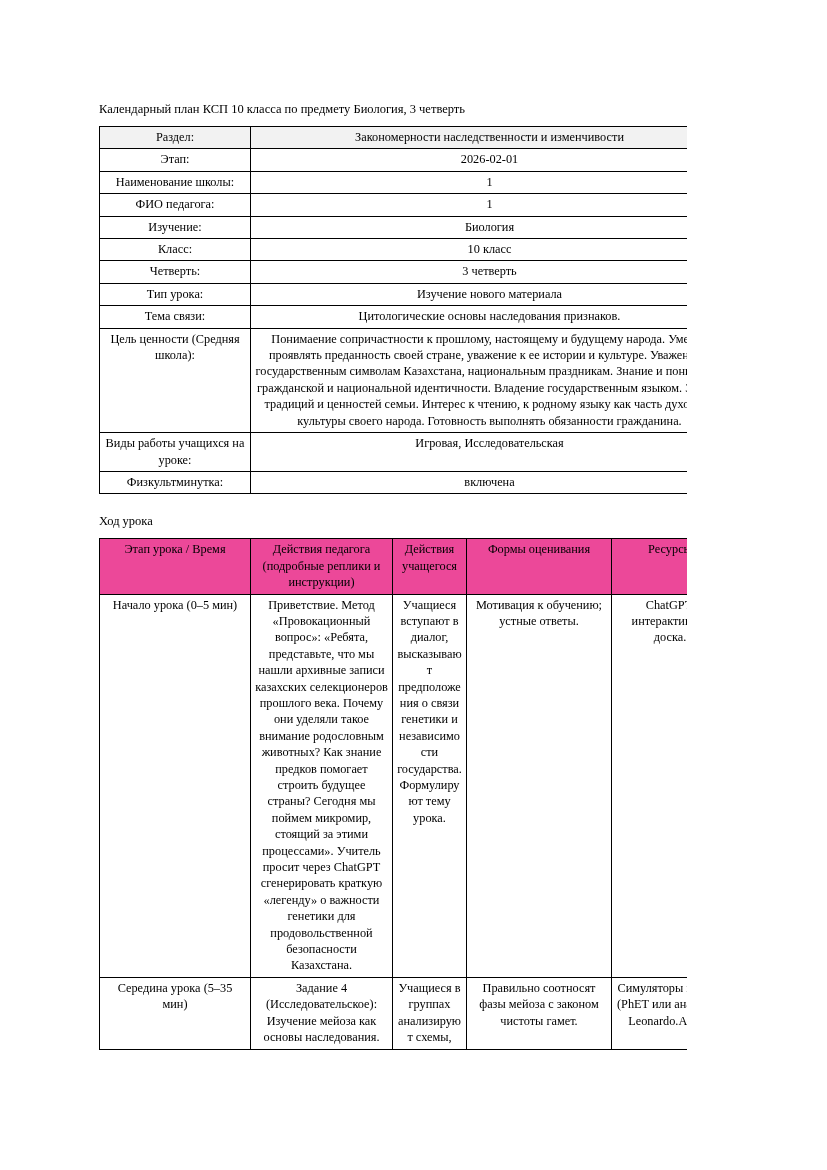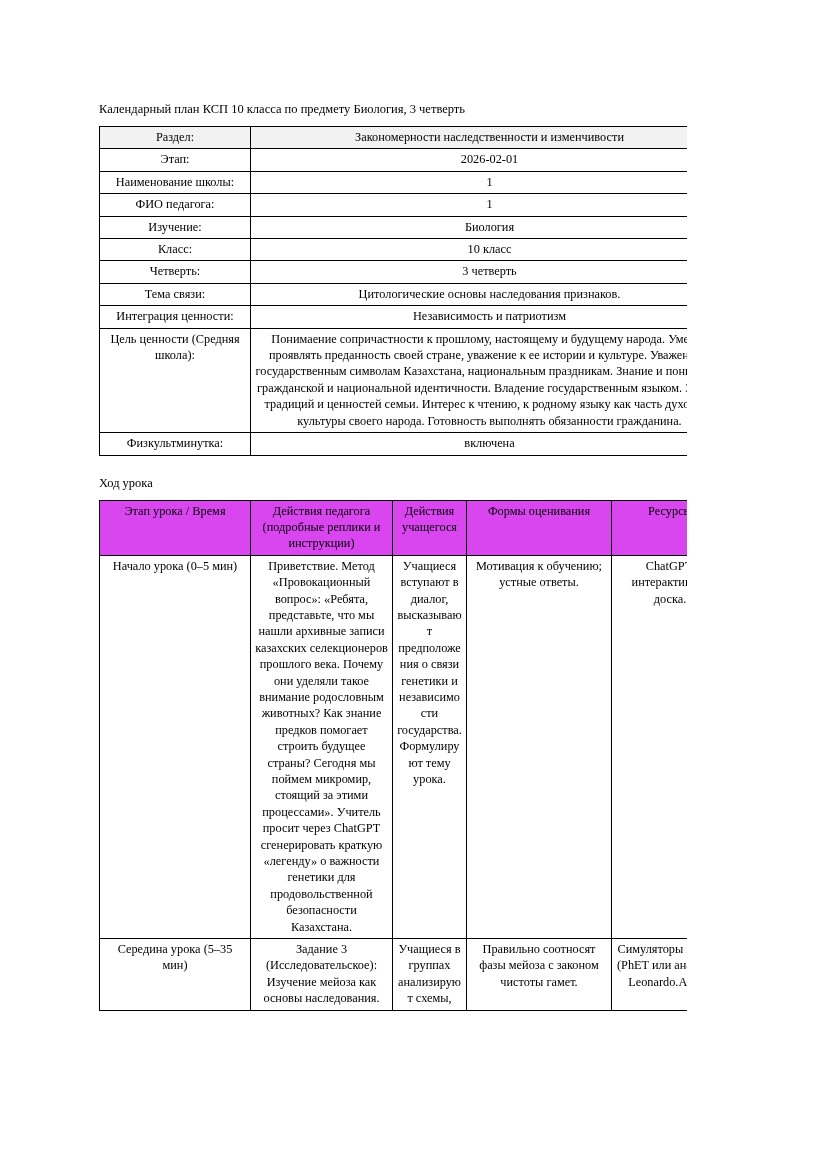--- a/index.html
+++ b/index.html
@@ -65,21 +65,21 @@
     line-height: 17px;
     margin: 19px 0 8px 0;
   }
 
   
   #flow-table col.f1 { width: 151px; }
   #flow-table col.f2 { width: 142px; }
   #flow-table col.f3 { width: 74px; }
   #flow-table col.f4 { width: 145px; }
   #flow-table col.f5 { width: 117px; }
-  #flow-table thead td { background: #d946ef; }
+  #flow-table thead td { background: #ec4899; }
   #flow-table thead td { height: 48px; }
   .clip-wrap {
     position: absolute;
     left: 0;
     top: 0;
     width: 687px;
     height: 1170px;
     overflow: hidden;
   }
 </style>
@@ -120,30 +120,34 @@
             </tr>
             <tr>
               <td>Класс:</td>
               <td>10 класс</td>
             </tr>
             <tr>
               <td>Четверть:</td>
               <td>3 четверть</td>
             </tr>
             <tr>
+              <td>Тип урока:</td>
+              <td>Изучение нового материала</td>
+            </tr>
+            <tr>
               <td>Тема связи:</td>
               <td>Цитологические основы наследования признаков.</td>
             </tr>
             <tr>
-              <td>Интеграция ценности:</td>
-              <td>Независимость и патриотизм</td>
+              <td>Цель ценности (Средняя школа):</td>
+              <td>Понимаение сопричастности к прошлому, настоящему и будущему народа. Умение проявлять преданность своей стране, уважение к ее истории и культуре. Уважение к государственным символам Казахстана, национальным праздникам. Знание и понимание гражданской и национальной идентичности. Владение государственным языком. Знание традиций и ценностей семьи. Интерес к чтению, к родному языку как часть духовной культуры своего народа. Готовность выполнять обязанности гражданина.</td>
             </tr>
             <tr>
-              <td>Цель ценности (Средняя школа):</td>
-              <td>Понимаение сопричастности к прошлому, настоящему и будущему народа. Умение проявлять преданность своей стране, уважение к ее истории и культуре. Уважение к государственным символам Казахстана, национальным праздникам. Знание и понимание гражданской и национальной идентичности. Владение государственным языком. Знание традиций и ценностей семьи. Интерес к чтению, к родному языку как часть духовной культуры своего народа. Готовность выполнять обязанности гражданина.</td>
+              <td>Виды работы учащихся на уроке:</td>
+              <td>Игровая, Исследовательская</td>
             </tr>
             <tr>
               <td>Физкультминутка:</td>
               <td>включена</td>
             </tr>
           </tbody>
     </table>
 
     <div class="section-caption">Ход урока</div>
 
@@ -167,21 +171,21 @@
       <tbody id="flow-body">
             <tr>
               <td>Начало урока (0–5 мин)</td>
               <td>Приветствие. Метод «Провокационный вопрос»: «Ребята, представьте, что мы нашли архивные записи казахских селекционеров прошлого века. Почему они уделяли такое внимание родословным животных? Как знание предков помогает строить будущее страны? Сегодня мы поймем микромир, стоящий за этими процессами». Учитель просит через ChatGPT сгенерировать краткую «легенду» о важности генетики для продовольственной безопасности Казахстана.</td>
               <td>Учащиеся вступают в диалог, высказывают предположения о связи генетики и независимости государства. Формулируют тему урока.</td>
               <td>Мотивация к обучению; устные ответы.</td>
               <td>ChatGPT, интерактивная доска.</td>
             </tr>
             <tr>
               <td>Середина урока (5–35 мин)</td>
-              <td>Задание 3 (Исследовательское): Изучение мейоза как основы наследования.</td>
+              <td>Задание 4 (Исследовательское): Изучение мейоза как основы наследования.</td>
               <td>Учащиеся в группах анализируют схемы,</td>
               <td>Правильно соотносят фазы мейоза с законом чистоты гамет.</td>
               <td>Симуляторы мейоза (PhET или аналоги), Leonardo.Ai для</td>
             </tr>
           </tbody>
     </table>
 
   </div>
 </div>
 </div>

